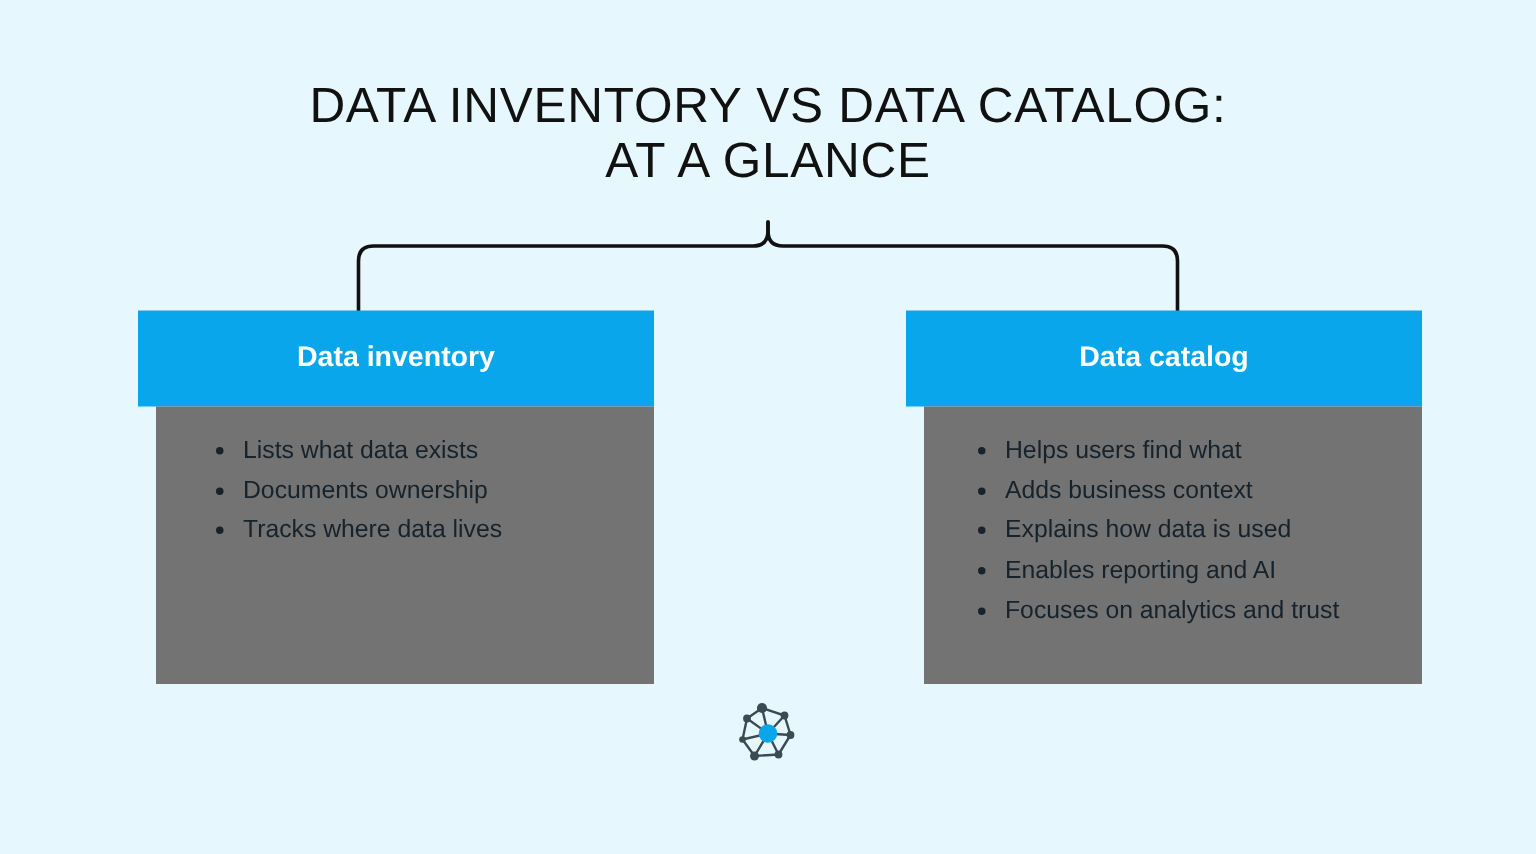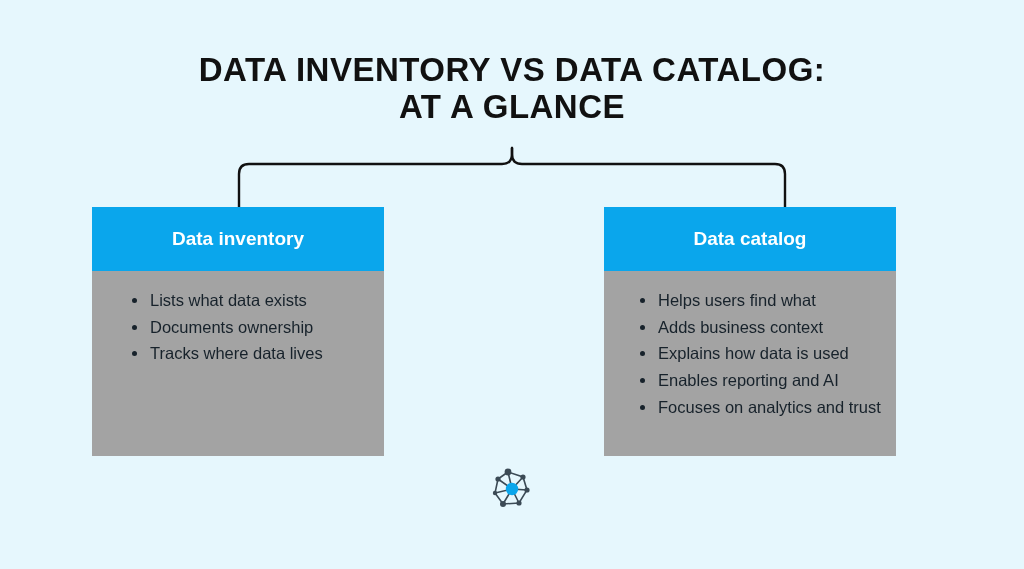--- a/index.html
+++ b/index.html
@@ -19,59 +19,60 @@
     width: 1024px;
     height: 569px;
   }
   .title {
     position: absolute;
     top: 52px;
     left: 0;
     width: 1024px;
     text-align: center;
     font-size: 33px;
-    font-weight: bold;
+    font-weight: normal;
     letter-spacing: 0.5px;
     line-height: 1.12;
     color: #111111;
     text-transform: uppercase;
   }
   .title .line2 {
     display: block;
   }
   .connector {
     position: absolute;
     top: 130px;
     left: 0;
     width: 1024px;
     height: 90px;
   }
   .card {
     position: absolute;
-    width: 292px;
+    width: 344px;
   }
   .card-left { left: 92px; top: 207px; }
   .card-right { left: 604px; top: 207px; border-radius: 16px; }
   .card-header {
     background: #0aa6ec;
     height: 64px;
     display: flex;
     align-items: center;
     justify-content: center;
   }
   .card-header-text {
     color: #ffffff;
     font-size: 19px;
     font-weight: bold;
   }
   .card-body {
-    background: #a3a3a3;
+    background: #737373;
     padding: 16px 10px 18px 10px;
     min-height: 185px;
     box-sizing: border-box;
+    margin-left: 12px;
   }
   .card-body ul {
     margin: 0;
     padding-left: 46px;
     list-style: none;
   }
   .card-body li {
     position: relative;
     font-size: 16.5px;
     line-height: 1.62;

